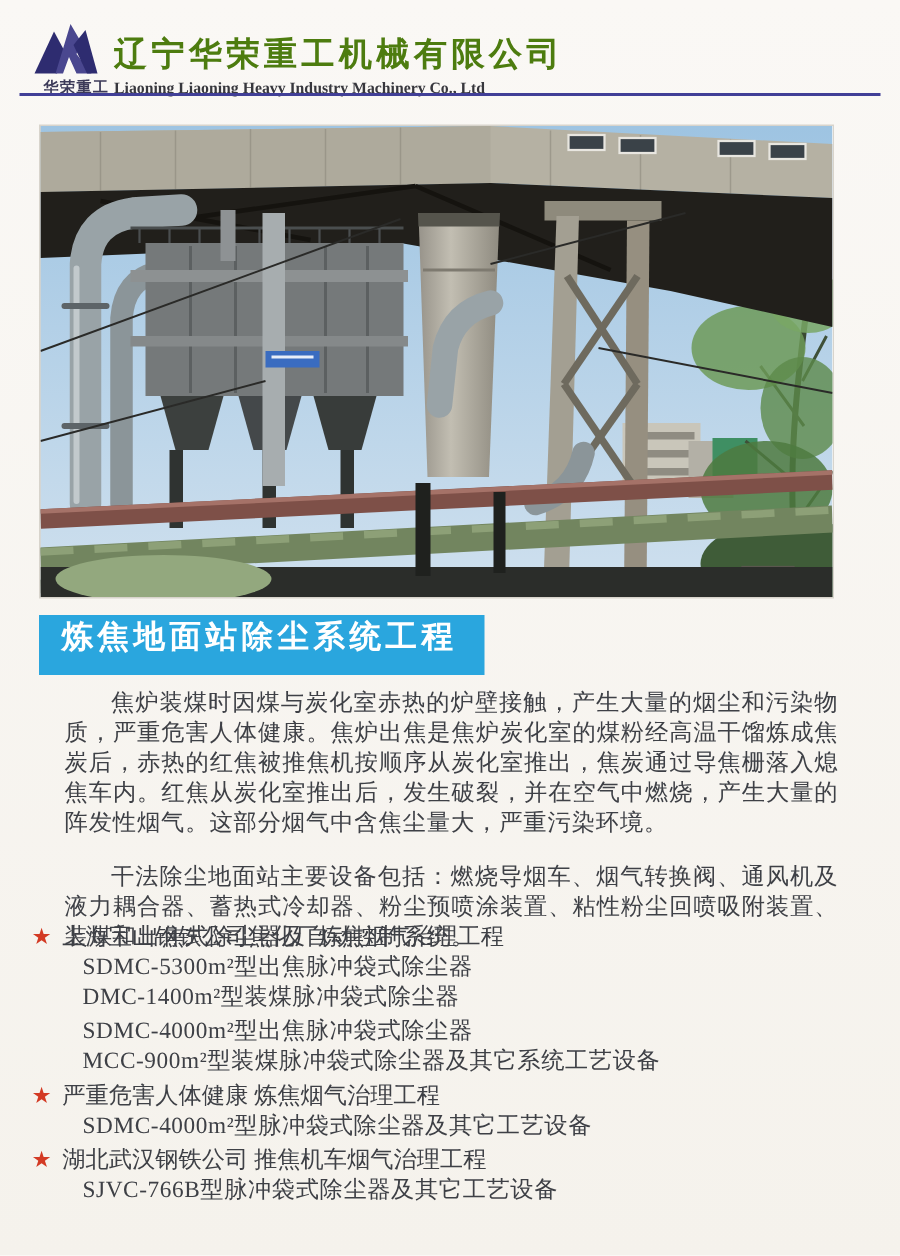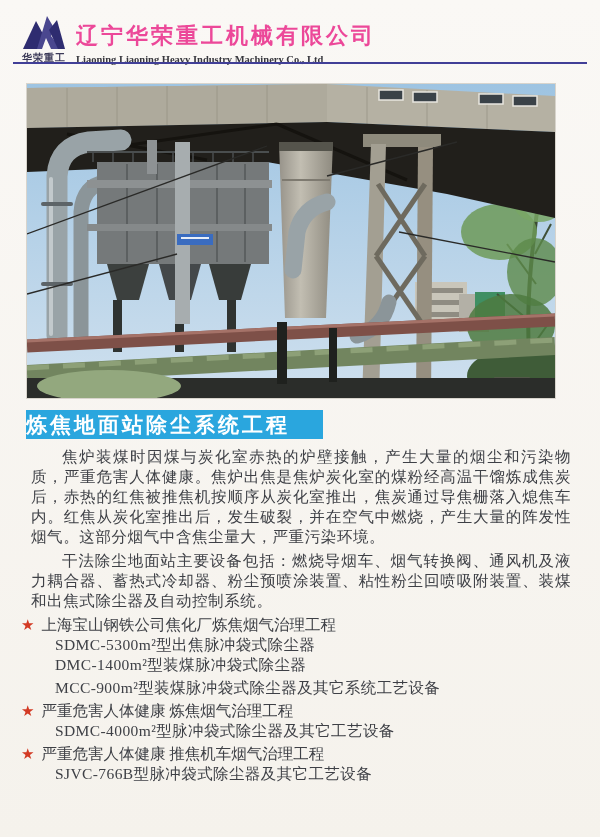--- a/index.html
+++ b/index.html
@@ -8,41 +8,41 @@
     background:linear-gradient(180deg,#faf8f5 0%,#f5f2ec 100%);
     font-family:"Liberation Serif","DejaVu Serif",serif;
     color:#3e4046;
   }
   .page{position:relative;width:600px;height:837px;overflow:hidden;}
 
   
   .logo{position:absolute;left:15px;top:16px;width:58px;text-align:center;}
   .logo svg{display:block;margin:0 auto;}
   .logo-text{font-family:"Liberation Sans","DejaVu Sans",sans-serif;
-    font-size:10px;font-weight:bold;color:#3c3a58;letter-spacing:1px;white-space:nowrap;margin-top:1px;}
+    font-size:10px;font-weight:bold;color:#3c3a58;letter-spacing:1px;white-space:nowrap;margin-top:1px;text-align:right;}
   .company{position:absolute;left:76px;top:21px;}
-  .company-cn{font-size:22px;font-weight:bold;color:#ec4899;letter-spacing:3px;white-space:nowrap;}
+  .company-cn{font-size:22px;font-weight:bold;color:#4d7c0f;letter-spacing:3px;white-space:nowrap;}
   .company-en{font-size:10.5px;font-weight:bold;color:#37373d;margin-top:3px;white-space:nowrap;}
   .rule{position:absolute;left:13px;top:62px;width:574px;height:2px;background:#413f97;}
 
   
   .photo{position:absolute;left:27px;top:84px;width:528px;height:314px;
     box-shadow:0 0 0 1px #d8d4cc;}
   .photo svg{display:block;}
 
   
-  .section-bar{position:absolute;left:26px;top:410px;width:297px;height:29px;
-    background:#2aa6de;box-sizing:border-box;
+  .section-bar{position:absolute;left:26px;top:410px;width:297px;height:40px;
+    background:#2aa6de;box-sizing:border-box;padding-left:15px;
     font-family:"Liberation Sans","DejaVu Sans",sans-serif;
     color:#ffffff;font-weight:bold;font-size:21px;letter-spacing:3px;line-height:29px;white-space:nowrap;}
 
   
   .body-text{position:absolute;left:27px;top:443px;width:548px;
     font-size:15.5px;line-height:20px;letter-spacing:0.6px;text-align:justify;color:#3e4046;}
-  .body-text p{margin:4px;text-indent:2em;}
+  .body-text p{margin:16px;text-indent:2em;font-family:Liberation Mono, monospace;}
 
   
   .projects{position:absolute;left:21px;top:604px;width:562px;font-size:15.5px;color:#3e4046;margin-top:11px;}
   .project{margin-bottom:3px;}
   .project-title{line-height:20px;white-space:nowrap;font-weight:normal;}
   .star{color:#d33a24;margin-right:7px;font-size:15px;}
   .equip{line-height:20px;margin-left:34px;white-space:nowrap;letter-spacing:0.4px;}
 </style>
 </head>
 <body>
@@ -229,31 +229,32 @@
 
     <div class="project">
       <div class="project-title">
         <span class="star">★</span><span>上海宝山钢铁公司焦化厂炼焦烟气治理工程</span>
       </div>
       <div class="equip">SDMC-5300m²型出焦脉冲袋式除尘器</div>
       <div class="equip">DMC-1400m²型装煤脉冲袋式除尘器</div>
     </div>
 
     <div class="project">
+      <div class="equip">SDMC-4000m²型出焦脉冲袋式除尘器</div>
       <div class="equip">MCC-900m²型装煤脉冲袋式除尘器及其它系统工艺设备</div>
     </div>
 
     <div class="project">
       <div class="project-title">
         <span class="star">★</span><span>严重危害人体健康 炼焦烟气治理工程</span>
       </div>
       <div class="equip">SDMC-4000m²型脉冲袋式除尘器及其它工艺设备</div>
     </div>
 
     <div class="project">
       <div class="project-title">
-        <span class="star">★</span><span>严重危害人体健康 推焦机车烟气治理工程</span>
+        <span class="star">★</span><span>湖北武汉钢铁公司 推焦机车烟气治理工程</span>
       </div>
       <div class="equip">SJVC-766B型脉冲袋式除尘器及其它工艺设备</div>
     </div>
 
   </div>
 </div>
 
 </body></html>

